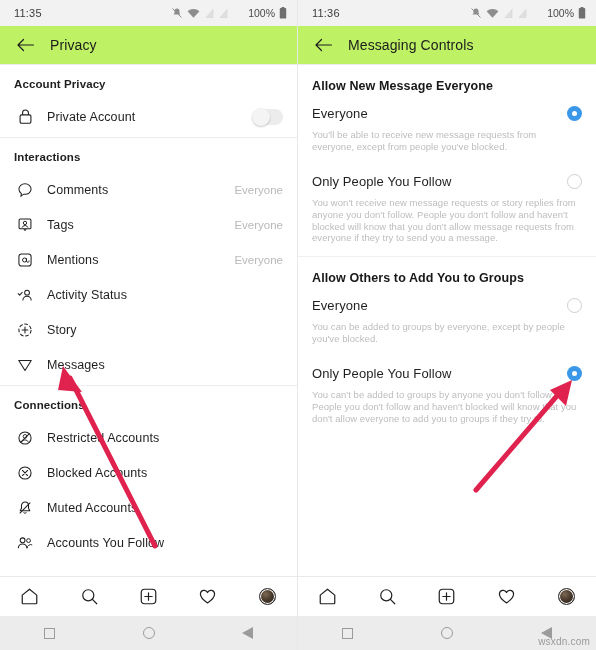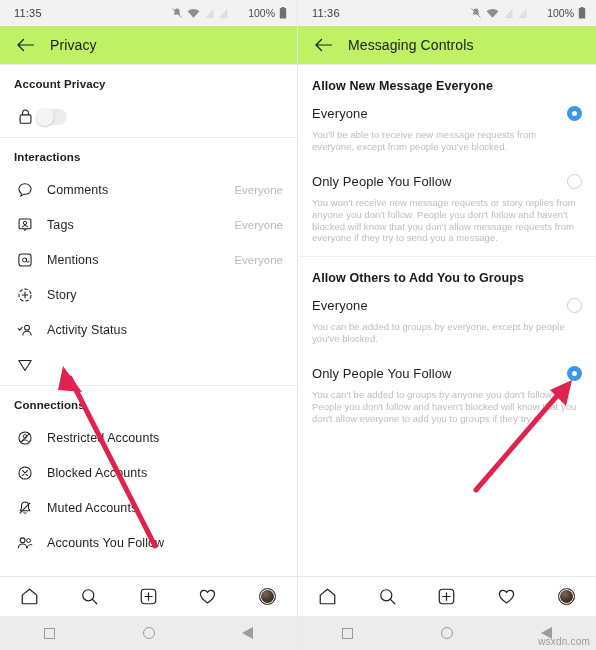--- a/index.html
+++ b/index.html
@@ -152,20 +152,21 @@
     <div class="content">
 
       <div class="section-head">Account Privacy</div>
       <div class="row">
         <span class="row-ico">
           <svg width="15" height="17" viewBox="0 0 18 20">
               <rect x="2.5" y="8" width="13" height="10" rx="1.6" fill="none" stroke="#1f1f1f" stroke-width="1.3"></rect>
               <path d="M5.5 8V5.6a3.5 3.5 0 0 1 7 0V8" fill="none" stroke="#1f1f1f" stroke-width="1.3"></path>
             </svg>
         </span>
+        <span class="row-label">Private Account</span>
         <span class="toggle">
             <span class="knob"></span>
           </span>
       </div>
       <div class="divider"></div>
 
       <div class="section-head">Interactions</div>
 
       <div class="row">
         <span class="row-ico">
@@ -197,45 +198,46 @@
               <circle cx="9.4" cy="10" r="2.5" fill="none" stroke="#1f1f1f" stroke-width="1.2"></circle>
               <path d="M11.9 7.8v3.4c0 1.1.7 1.7 1.6 1.7 1 0 1.6-.8 1.6-2.2" fill="none" stroke="#1f1f1f" stroke-width="1.2"></path>
             </svg>
         </span>
         <span class="row-label">Mentions</span>
         <span class="row-value">Everyone</span>
       </div>
 
       <div class="row">
         <span class="row-ico">
-          <svg width="16" height="16" viewBox="0 0 20 20">
-              <circle cx="10" cy="10" r="7.6" fill="none" stroke="#1f1f1f" stroke-width="1.3" stroke-dasharray="4.6 2.2"></circle>
-              <path d="M10 6.4v7.2M6.4 10h7.2" stroke="#1f1f1f" stroke-width="1.3" stroke-linecap="round"></path>
-            </svg>
-        </span>
-        <span class="row-label">Story</span>
-      </div>
-
-      <div class="row">
-        <span class="row-ico">
           <svg width="17" height="16" viewBox="0 0 22 20">
               <circle cx="13" cy="7" r="3.1" fill="none" stroke="#1f1f1f" stroke-width="1.3"></circle>
               <path d="M7.6 17a5.4 5.4 0 0 1 10.8 0" fill="none" stroke="#1f1f1f" stroke-width="1.3"></path>
               <path d="M1.5 8.2l2 2 3.2-3.6" fill="none" stroke="#1f1f1f" stroke-width="1.3" stroke-linecap="round" stroke-linejoin="round"></path>
             </svg>
         </span>
         <span class="row-label">Activity Status</span>
       </div>
 
       <div class="row">
         <span class="row-ico">
           <svg width="16" height="16" viewBox="0 0 20 20">
+              <circle cx="10" cy="10" r="7.6" fill="none" stroke="#1f1f1f" stroke-width="1.3" stroke-dasharray="4.6 2.2"></circle>
+              <path d="M10 6.4v7.2M6.4 10h7.2" stroke="#1f1f1f" stroke-width="1.3" stroke-linecap="round"></path>
+            </svg>
+        </span>
+        <span class="row-label">Story</span>
+      </div>
+
+      <div class="row">
+        <span class="row-ico">
+          <svg width="16" height="16" viewBox="0 0 20 20">
               <path d="M2.2 4.4h15.6L10 17z" fill="none" stroke="#1f1f1f" stroke-width="1.3" stroke-linejoin="round"></path>
             </svg>
         </span>
+        <span class="row-label">Messages</span>
       </div>
 
       <div class="divider"></div>
 
       <div class="section-head">Connections</div>
 
       <div class="row">
         <span class="row-ico">
           <svg width="16" height="16" viewBox="0 0 20 20">
               <circle cx="10" cy="10" r="7.6" fill="none" stroke="#1f1f1f" stroke-width="1.3"></circle>

